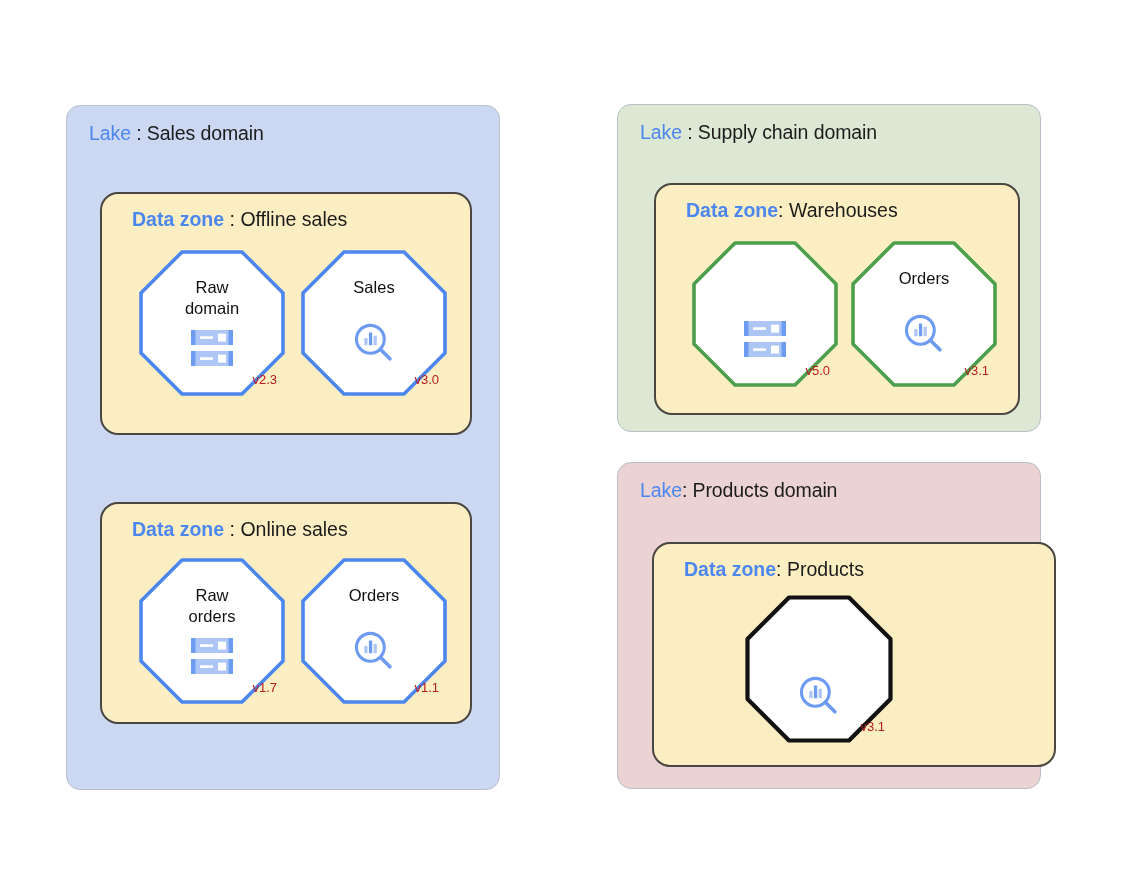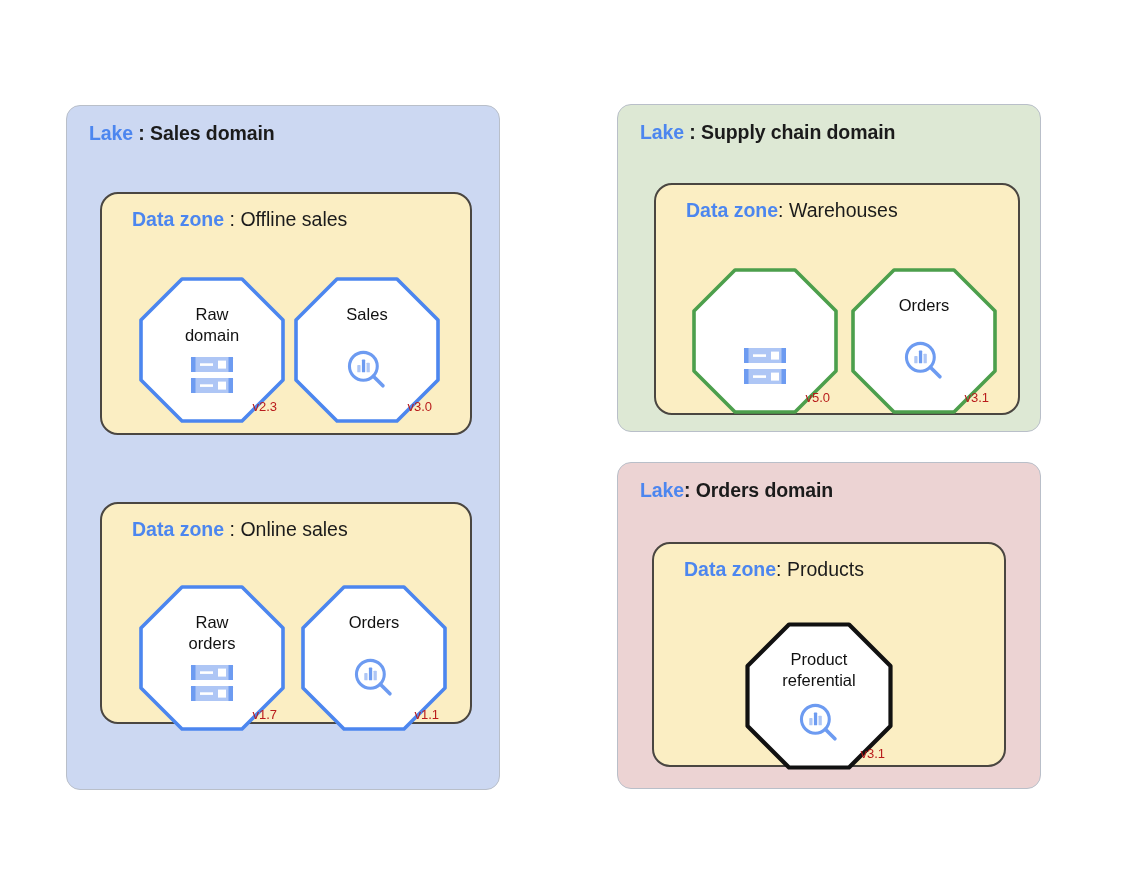--- a/index.html
+++ b/index.html
@@ -28,21 +28,21 @@
     position: absolute;
     border-radius: 14px;
     box-sizing: border-box;
     border: 1px solid #b9bfc9;
   }
   .lake-title {
     position: absolute;
     left: 22px;
     top: 16px;
     font-size: 19.5px;
-    font-weight: bold;
+    font-weight: normal;
     letter-spacing: -0.1px;
     white-space: nowrap;
     color: #1b1b1b;
   }
   .lake-title .kw {
     color: #4c86ef;
   }
 
   #lake-sales   { left: 66px;  top: 105px; width: 434px; height: 685px; background: #ccd8f2; }
   #lake-supply  { left: 617px; top: 104px; width: 424px; height: 328px; background: #dde8d4; }
@@ -66,28 +66,27 @@
     text-align: right;
   }
   .zone-title .kw {
     color: #4c86ef;
     font-weight: bold;
   }
 
   #zone-offline   { left: 100px; top: 192px; width: 372px; height: 243px; }
   #zone-online    { left: 100px; top: 502px; width: 372px; height: 222px; }
   #zone-warehouse { left: 654px; top: 183px; width: 366px; height: 232px; }
-  #zone-products  { left: 652px; top: 542px; width: 354px; height: 225px; }
+  #zone-products  { left: 652px; top: 542px; width: 404px; height: 225px; }
 
   
   .asset {
     position: absolute;
     width: 146px;
     height: 146px;
-    margin-top: 27px;
   }
   .asset svg.oct {
     position: absolute;
     left: 0; top: 0;
     width: 146px;
     height: 146px;
     display: block;
   }
   .asset-label {
     position: absolute;
@@ -117,21 +116,21 @@
   }
   .asset.two-line .asset-icon { bottom: 28px; }
 
   
   .oct-blue  { stroke: #4c86ef; }
   .oct-green { stroke: #4c9f4c; }
   .oct-black { stroke: #111111; }
 
   
   #asset-raw-tickets { left: 139px; top: 250px; }
-  #asset-sales       { left: 294px; top: 250px; }
+  #asset-sales       { left: 301px; top: 250px; }
   #asset-raw-orders  { left: 139px; top: 558px; }
   #asset-orders      { left: 301px; top: 558px; }
   #asset-supply-ops  { left: 692px; top: 241px; }
   #asset-stocks      { left: 851px; top: 241px; }
   #asset-product-ref { left: 745px; top: 595px; }
 
   #asset-product-ref { width: 148px; height: 148px; }
   #asset-product-ref svg.oct { width: 148px; height: 148px; }
   #asset-product-ref .asset-label { width: 148px; }
 </style>
@@ -293,38 +292,34 @@
         <rect x="17.4" y="11.6" width="3.6" height="14.1" rx="0.8" fill="#6d9bf1"></rect>
         <rect x="22.5" y="15.0" width="3.6" height="10.7" rx="0.8" fill="#aec6f5"></rect>
         <line x1="30" y1="30" x2="40.5" y2="40.5" stroke="#6d9bf1" stroke-width="4" stroke-linecap="round"></line>
       </g>
     </svg>
     <div class="asset-version">v3.1</div>
   </div>
 
   <div class="lake" id="lake-product">
     <div class="lake-title">
-      <span class="kw">Lake</span><span>: </span><span>Orders domain</span>
+      <span class="kw">Lake</span><span>: </span><span>Products domain</span>
     </div>
   </div>
 
   <div class="zone" id="zone-products">
     <div class="zone-title">
       <span class="kw">Data zone</span><span>: </span><span>Products</span>
     </div>
   </div>
 
   <div class="asset two-line" id="asset-product-ref">
     <svg class="oct" viewBox="0 0 148 148">
       <polygon class="oct-black" points="44,2.5 104,2.5 145.5,44 145.5,104 104,145.5 44,145.5 2.5,104 2.5,44" fill="#ffffff" stroke-width="4.2" stroke-linejoin="round"></polygon>
     </svg>
-    <div class="asset-label">
-      <div>Product</div>
-      <div>referential</div>
-    </div>
     <svg class="asset-icon" viewBox="0 0 46 44">
       <g>
         <circle cx="19" cy="19" r="15.3" fill="none" stroke="#6d9bf1" stroke-width="3.4"></circle>
         <rect x="12.3" y="17.5" width="3.6" height="8.2" rx="0.8" fill="#aec6f5"></rect>
         <rect x="17.4" y="11.6" width="3.6" height="14.1" rx="0.8" fill="#6d9bf1"></rect>
         <rect x="22.5" y="15.0" width="3.6" height="10.7" rx="0.8" fill="#aec6f5"></rect>
         <line x1="30" y1="30" x2="40.5" y2="40.5" stroke="#6d9bf1" stroke-width="4" stroke-linecap="round"></line>
       </g>
     </svg>
     <div class="asset-version">v3.1</div>

